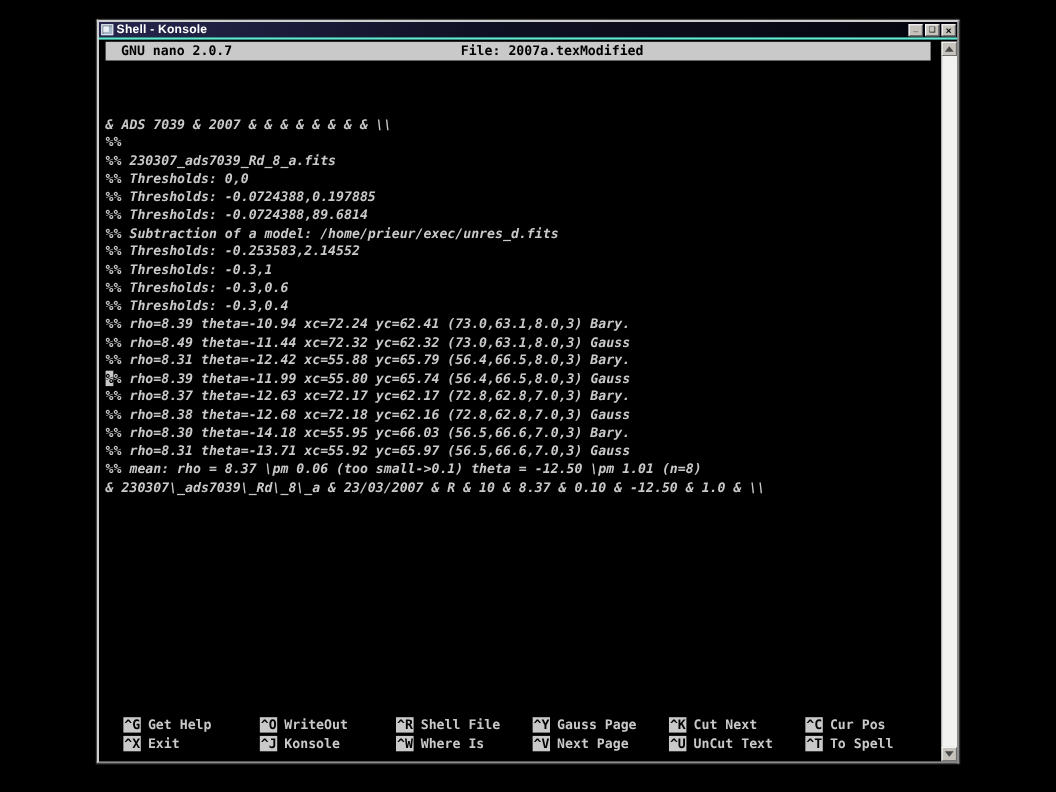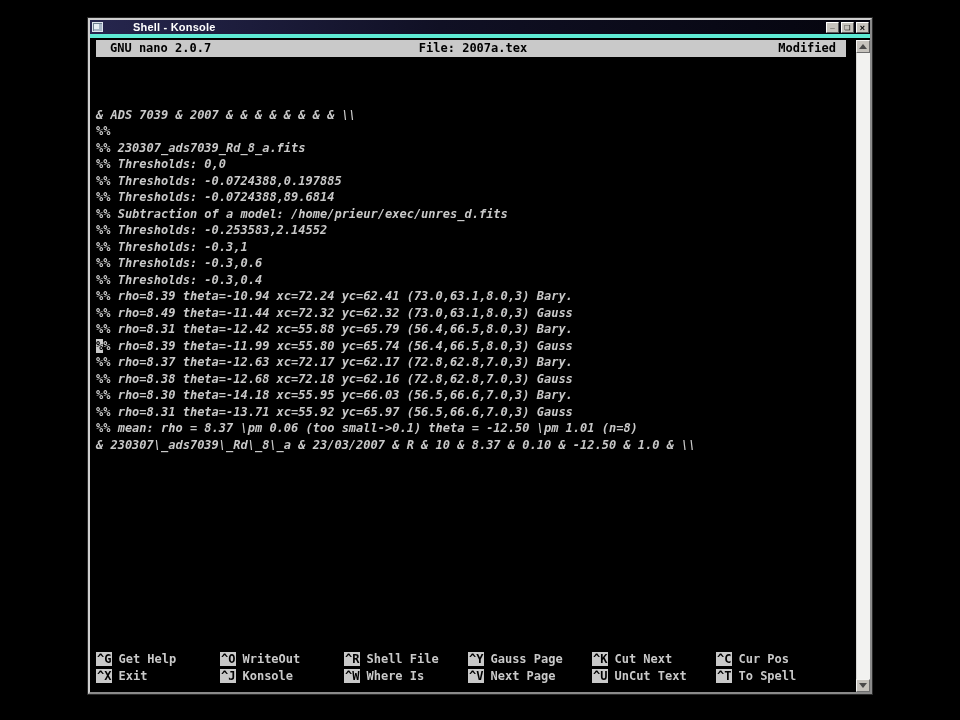--- a/index.html
+++ b/index.html
@@ -27,37 +27,37 @@
     width:11px;height:10px;margin-right:3px;flex:0 0 auto;
     background:#a7b6c6;border:1px solid #dfe6ee;
     box-shadow:inset 1px 1px 0 #6f7f90;position:relative;
   }
   .app-icon::after{
     content:"";position:absolute;left:1px;top:1px;width:5px;height:5px;background:#e8eef4;
   }
   .titlebar .title{
     color:var(--tb-fg);font-family:"Liberation Sans",sans-serif;
     font-size:11px;font-weight:bold;line-height:14px;letter-spacing:0.2px;
-    white-space:nowrap;flex:1 1 auto;margin-left:27px;
+    white-space:nowrap;flex:1 1 auto;
   }
   .winbtns{display:flex;gap:2px;flex:0 0 auto;align-items:center;}
   .wbtn{
     width:13px;height:11px;background:var(--btn-face);
     border:1px solid;border-color:#ffffff #5a5a5a #5a5a5a #ffffff;
     color:#000;font-family:"Liberation Sans",sans-serif;font-size:8px;line-height:9px;
     text-align:center;display:block;overflow:hidden;
   }
   .wbtn.min{line-height:5px;font-weight:bold;}
   .wbtn.res{font-size:7px;line-height:10px;}
   .wbtn.cls{font-weight:bold;font-size:9px;line-height:10px;}
 
   .client{
     position:absolute;left:0;right:0;top:14px;bottom:0;
     background:var(--term-bg);
-    border-top:4px solid #5eead4;
+    border-top:2px solid #5eead4;
   }
 
   
   .scrollbar{position:absolute;top:2px;bottom:0;right:0;width:14px;background:var(--sb-track);}
   .sb-btn{
     position:absolute;left:0;width:14px;height:13px;background:var(--btn-face);
     border:1px solid;border-color:#f4f4f2 #6e6e6e #6e6e6e #f4f4f2;
     display:flex;align-items:center;justify-content:center;
   }
   .sb-btn.up{top:0;}
@@ -71,27 +71,27 @@
     position:absolute;left:6px;top:0;width:750px;bottom:0;
     color:var(--term-fg);font-size:12px;font-weight:bold;line-height:16.5px;
     padding-top:2px;
   }
   .nano-header{
     height:17px;background:var(--bar-bg);color:var(--bar-fg);
     display:grid;grid-template-columns:1fr auto 1fr;align-items:center;
     padding:0 10px 0 14px;white-space:pre;
   }
   .nano-header .nh-file{text-align:left;}
-  .nano-header .nh-status{text-align:right;}
+  .nano-header .nh-status{}
 
   .term-body{white-space:pre;font-style:italic;}
   .tline{height:16.5px;white-space:pre;}
   .cursor{background:var(--bar-bg);color:#000;}
 
-  .nano-footer{position:absolute;left:0;right:0;bottom:8px;}
+  .nano-footer{position:absolute;left:16px;right:0;bottom:8px;}
   .srow{display:flex;height:16.5px;}
   .scell{flex:0 0 124px;white-space:pre;overflow:hidden;}
   .scell:last-child{flex:1 0 auto;}
   .skey{background:var(--bar-bg);color:#000;padding:0 1px;}
   .slabel{margin-left:6px;}
 </style>
 </head>
 <body>
 
 <div class="window">

